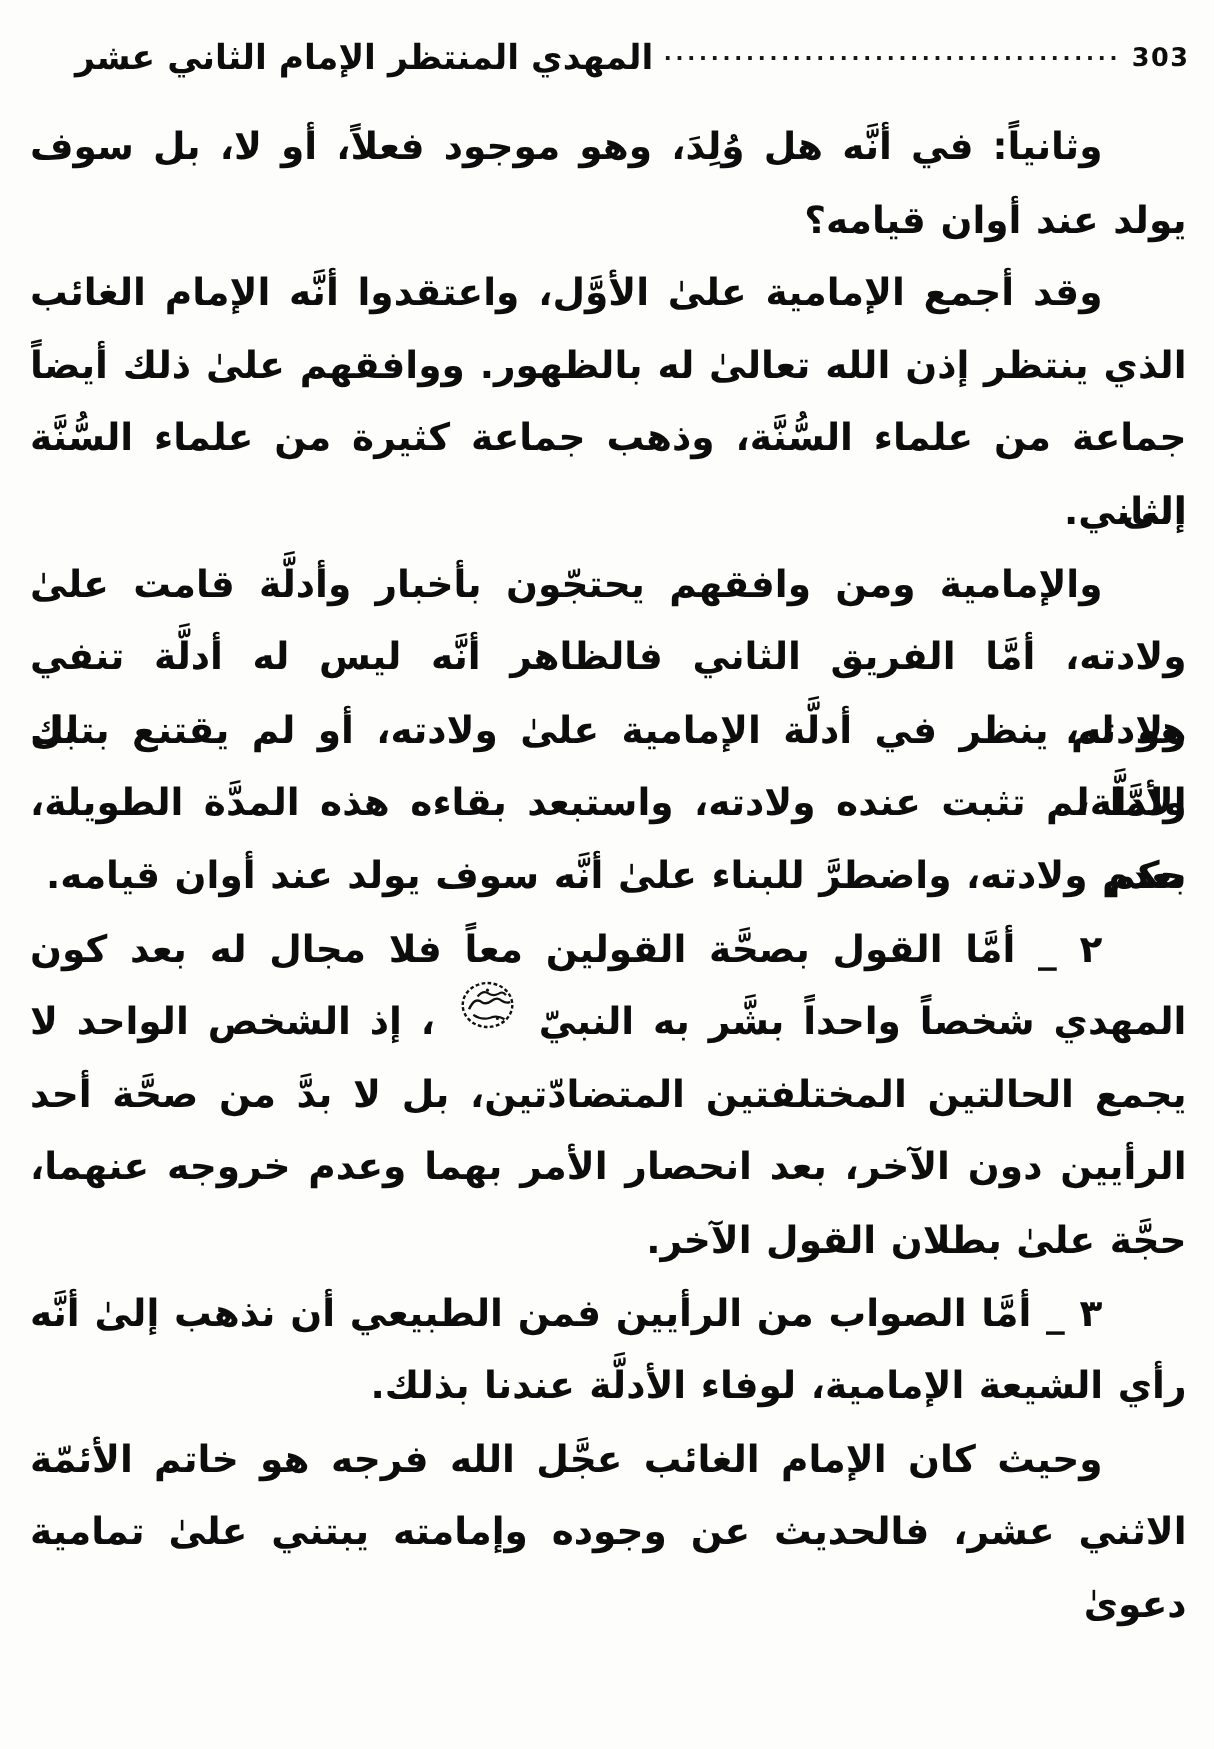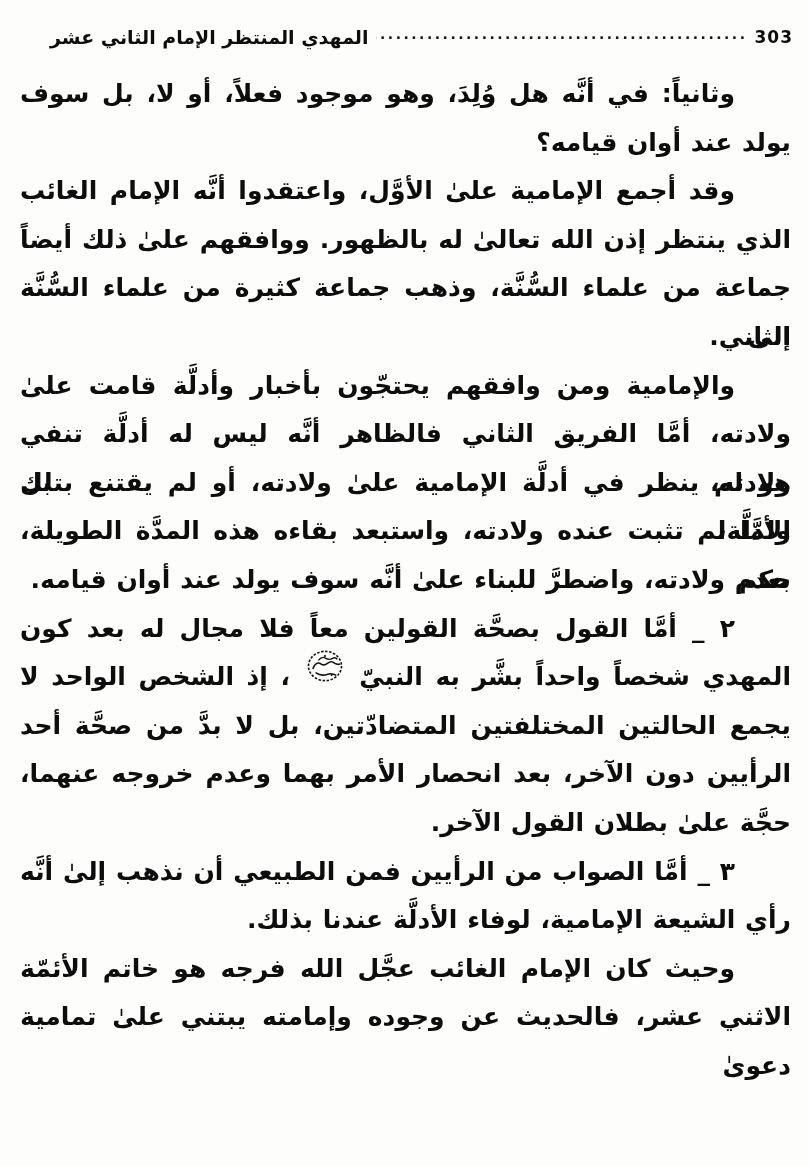--- a/index.html
+++ b/index.html
@@ -34,21 +34,21 @@
     flex:1 1 auto;
     overflow:hidden;
     white-space:nowrap;
     font-size:14px;
     letter-spacing:2.5px;
     margin:0 7px;
     color:#161616;
     transform:translateY(-3px);
   }
   .title{
-    font-size:19px;
+    font-size:23px;
     white-space:nowrap;
     flex:0 0 auto;
     font-weight:bold;
   }
   
   .bodytxt{
     padding:22px 18px 0 20px; 
     font-size:25px;
     font-weight:bold;
     line-height:48.6px;

